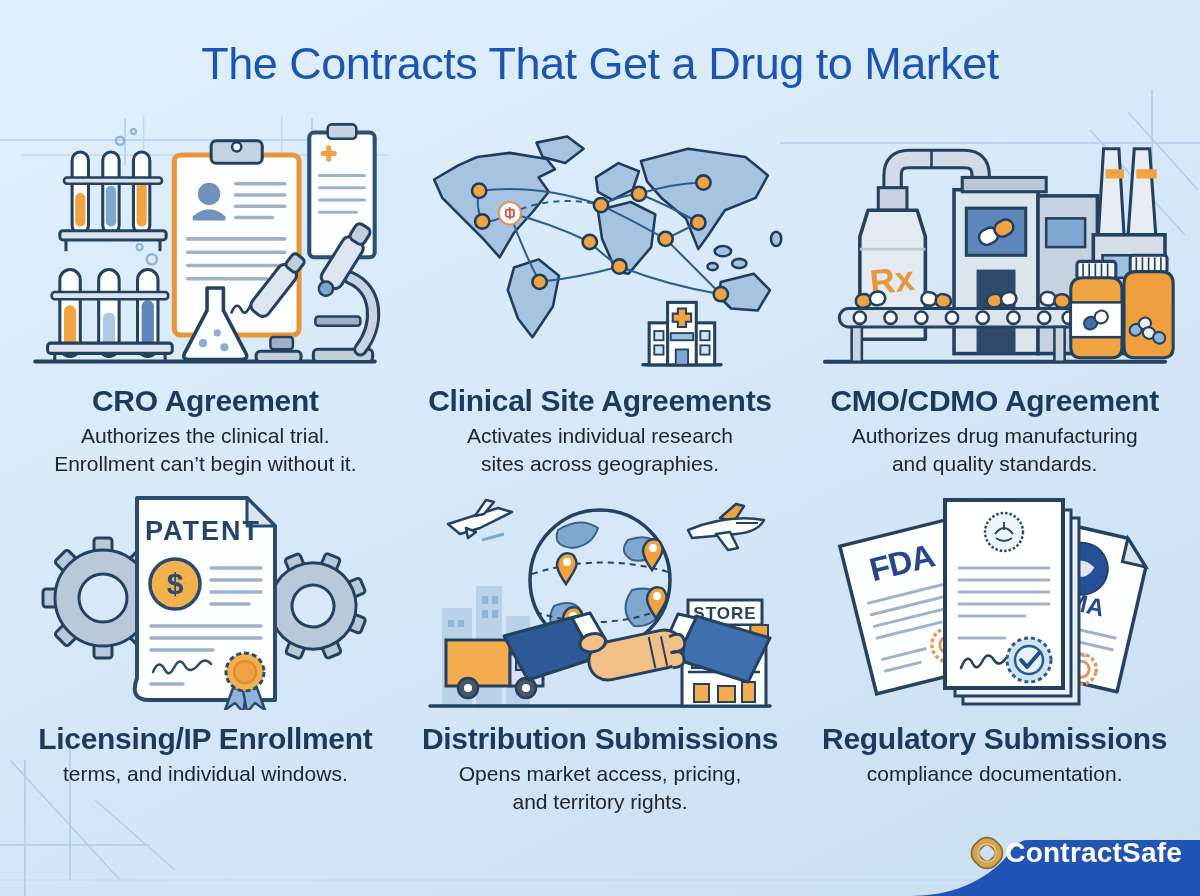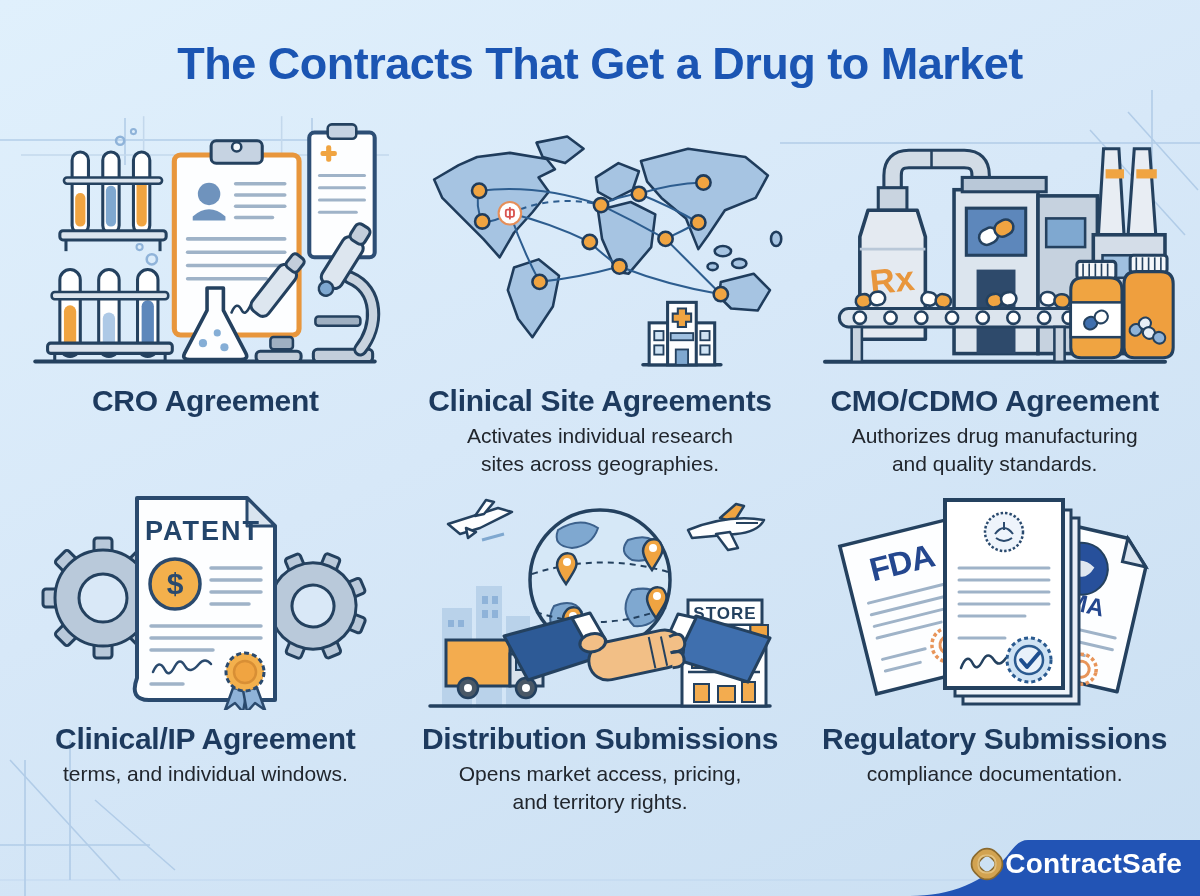--- a/index.html
+++ b/index.html
@@ -3,33 +3,33 @@
 <meta charset="utf-8">
 <style>
   html,body{margin:0;padding:0;}
   body{width:1200px;height:896px;overflow:hidden;font-family:"Liberation Sans",sans-serif;}
   .poster{position:relative;width:1200px;height:896px;
     background:linear-gradient(155deg,#e0f0fc 0%,#d7e8f8 45%,#cadff2 100%);}
   
   .decor{position:absolute;inset:0;pointer-events:none;}
   
   .title{position:absolute;top:38px;left:0;width:1200px;text-align:center;
-    font-size:45px;font-weight:700;letter-spacing:-0.5px;color:#1b55b3;}
+    font-size:45px;font-weight:400;letter-spacing:-0.5px;color:#1b55b3;}
   
   .grid{position:absolute;top:110px;left:8px;width:1184px;
     display:grid;grid-template-columns:repeat(3,1fr);}
   .panel{text-align:center;padding:0 8px;}
   .art{display:flex;align-items:flex-end;justify-content:center;}
   .row1 .art{height:262px;}
   .row2 .art{height:222px;margin-top:10px;}
   .panel h2{margin:12px 0 4px 0;font-size:30px;font-weight:700;color:#1d3a5e;letter-spacing:-0.3px;}
   .panel .desc{font-size:21px;line-height:1.33;color:#21262d;}
   
   .banner{position:absolute;right:0;bottom:0;width:290px;height:56px;}
-  .banner .inner{position:absolute;right:0;bottom:4px;width:290px;height:56px;
+  .banner .inner{position:absolute;right:0;bottom:15px;width:290px;height:56px;
     display:flex;align-items:center;justify-content:flex-end;padding-right:18px;box-sizing:border-box;gap:0;}
   .brand{color:#ffffff;font-size:28px;font-weight:700;letter-spacing:0.2px;}
   svg text{font-family:"Liberation Sans",sans-serif;}
 </style>
 </head>
 <body>
 
 <div class="poster">
 
   <svg class="decor" width="1200" height="896" viewBox="0 0 1200 896">
@@ -152,20 +152,24 @@
             <rect x="288" y="196" width="44" height="9" rx="3" fill="#9fb0c2" stroke="#24415f" stroke-width="2.5"></rect>
             <g transform="rotate(32 310 150)">
               <rect x="299" y="116" width="22" height="52" rx="7" fill="#dde6ef" stroke="#24415f" stroke-width="3"></rect>
               <rect x="302" y="100" width="16" height="18" rx="5" fill="#c3cedb" stroke="#24415f" stroke-width="3"></rect>
               <circle cx="310" cy="172" r="7" fill="#7fa8d0" stroke="#24415f" stroke-width="2.5"></circle>
             </g>
           </g>
         </svg>
       </div>
       <h2>CRO Agreement</h2>
+      <div class="desc">
+        <div>Authorizes the clinical trial.</div>
+        <div>Enrollment can’t begin without it.</div>
+      </div>
     </div>
 
     <div class="panel row1">
       <div class="art">
         <svg width="372" height="256" viewBox="0 0 360 250">
           <g fill="#a6c4e2" stroke="#1f3c5c" stroke-width="2.5" stroke-linejoin="round">
             <path d="M18,62 L42,48 60,40 92,36 128,42 136,52 120,60 130,74 114,94 96,114 82,138 66,120 44,98 26,80 Z"></path>
             <path d="M118,26 L148,20 164,32 146,46 124,40 Z"></path>
             <path d="M96,148 L120,140 140,156 134,186 114,216 100,198 90,170 Z"></path>
             <path d="M176,60 L198,46 218,54 212,72 192,82 178,74 Z"></path>
@@ -411,21 +415,21 @@
             <path d="M128,184 q6,-14 12,-2 q4,8 10,-4 q5,-9 10,0 q5,9 14,-2 q6,-7 12,0" fill="none" stroke="#2a4a6e" stroke-width="2.5" stroke-linecap="round"></path>
             <g>
               <path d="M208,200 l-8,22 10,-7 8,9 4,-22 Z" fill="#8fb3d9" stroke="#2a4a6e" stroke-width="2.5" stroke-linejoin="round"></path>
               <path d="M232,200 l8,22 -10,-7 -8,9 -4,-22 Z" fill="#8fb3d9" stroke="#2a4a6e" stroke-width="2.5" stroke-linejoin="round"></path>
               <circle cx="220" cy="184" r="19" fill="#f3b04c" stroke="#2a4a6e" stroke-width="3" stroke-dasharray="5,3"></circle>
               <circle cx="220" cy="184" r="11" fill="#f0a441" stroke="#d88f35" stroke-width="2.5"></circle>
             </g>
           </g>
         </svg>
       </div>
-      <h2>Clinical/IP Agreement</h2>
+      <h2>Licensing/IP Enrollment</h2>
       <div class="desc">
         <div>terms, and individual windows.</div>
       </div>
     </div>
 
     <div class="panel row2">
       <div class="art">
         <svg width="372" height="222" viewBox="0 0 360 222">
 
           <g fill="#b9d2ea">

